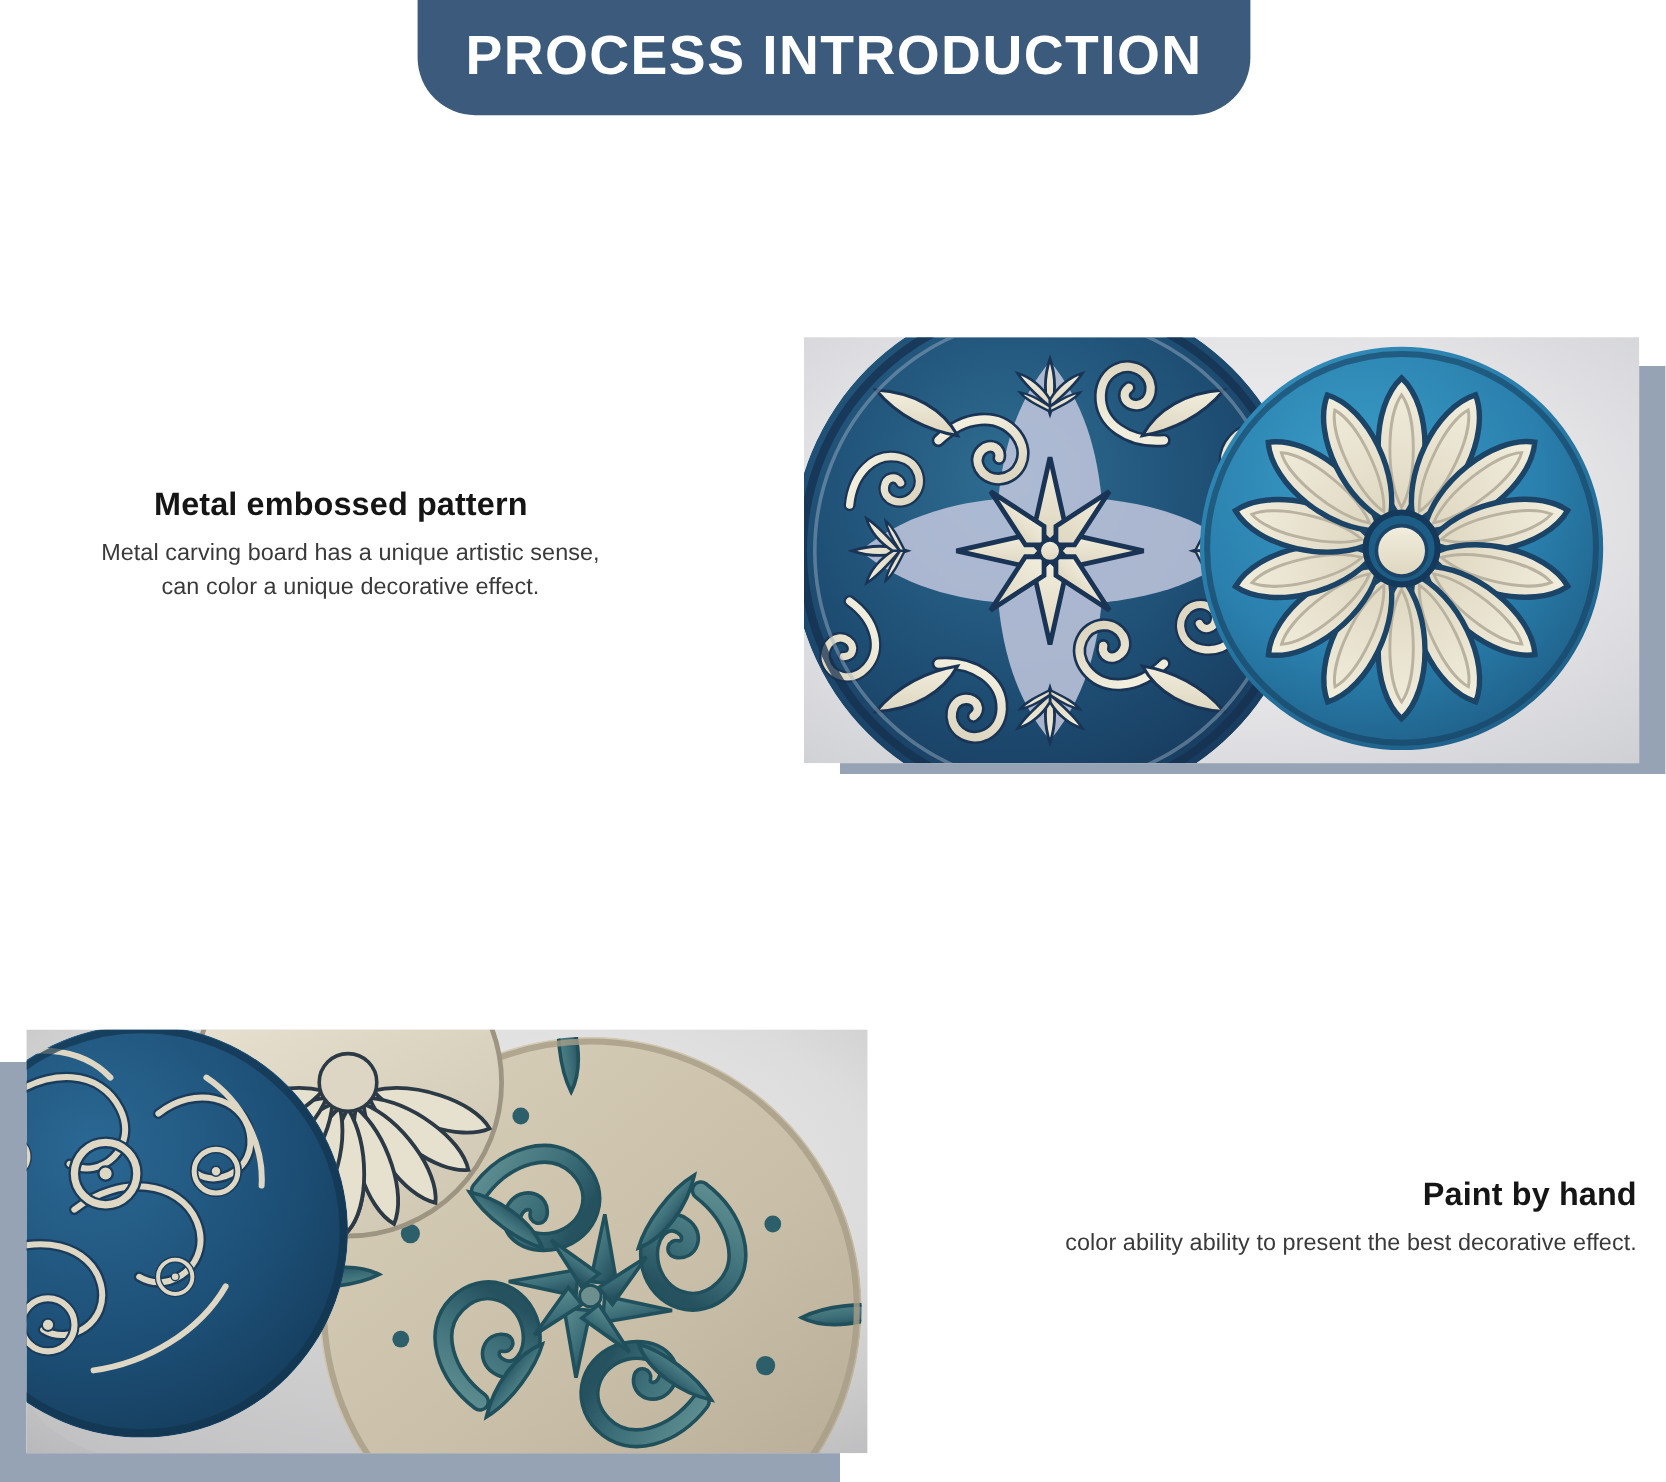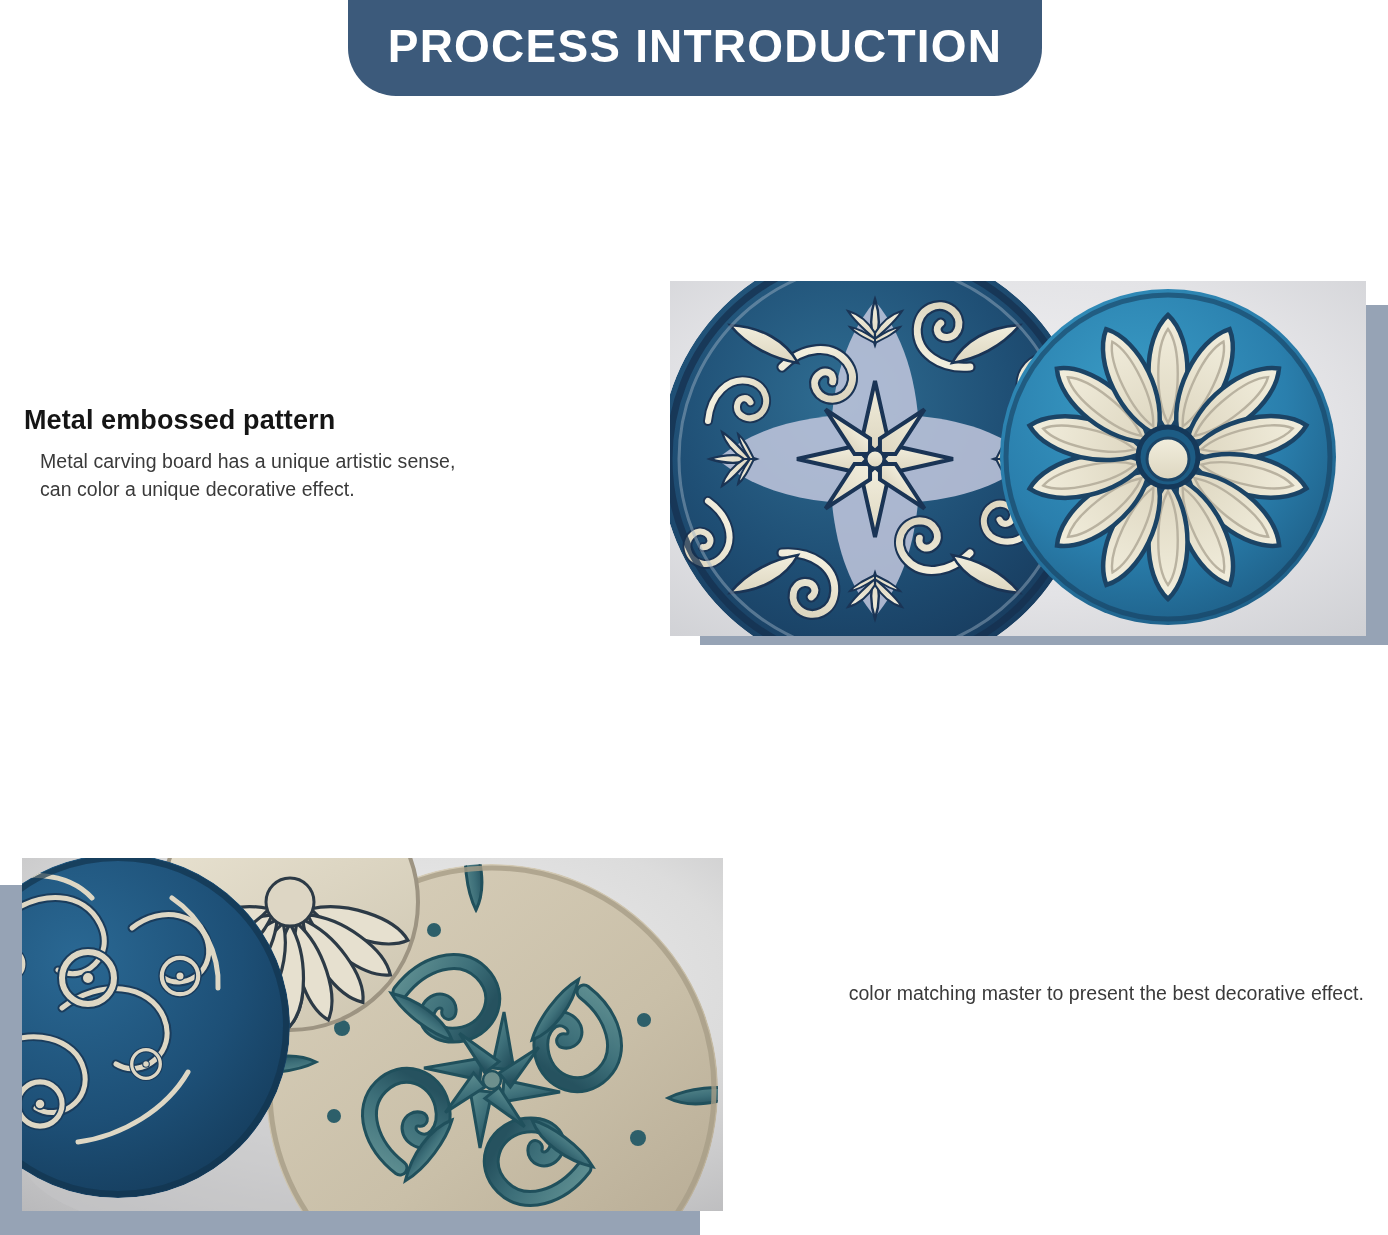--- a/index.html
+++ b/index.html
@@ -28,21 +28,21 @@
   .shadow-bottom{left:0px;top:885px;width:700px;height:350px;}
 
   
   .photo{position:absolute;overflow:hidden;background:#e9e9ea;}
   .photo-top{left:670px;top:281px;width:696px;height:355px;}
   .photo-bottom{left:22px;top:858px;width:701px;height:353px;}
   .photo svg{display:block;width:100%;height:100%;}
 
   
   .text-block{position:absolute;}
-  .tb-left{left:24px;top:405px;width:520px;text-align:left;}
+  .tb-left{left:24px;top:405px;width:520px;text-align:center;}
   .tb-right{left:762px;top:980px;width:602px;text-align:right;}
   .tb-heading{
     font-size:27px;font-weight:bold;color:#151515;margin:0 0 12px 0;
     letter-spacing:.1px;line-height:1.15;
   }
   .tb-body{
     font-size:19.5px;color:#3a3a3a;line-height:1.42;margin:0;
     letter-spacing:.05px;
   }
   .tb-body .ln{display:block;margin-left:16px;}
@@ -396,18 +396,19 @@
           <path d="M-40,30 C0,10 46,14 70,40"></path>
           <path d="M150,40 C180,60 198,96 196,130"></path>
           <path d="M56,284 C100,278 144,252 166,214"></path>
         </g>
         <circle cx="96" cy="168" r="168" fill="none" stroke="#12344f" stroke-width="6" opacity="0.7"></circle>
       </g>
     </svg>
   </div>
 
   <div class="text-block tb-right">
+    <h2 class="tb-heading">Paint by hand</h2>
     <p class="tb-body">
-      <span class="ln">color matching master to present the best decorative effect.</span>
+      <span class="ln">color ability ability to present the best decorative effect.</span>
     </p>
   </div>
 
 </div>
 
 </body></html>

